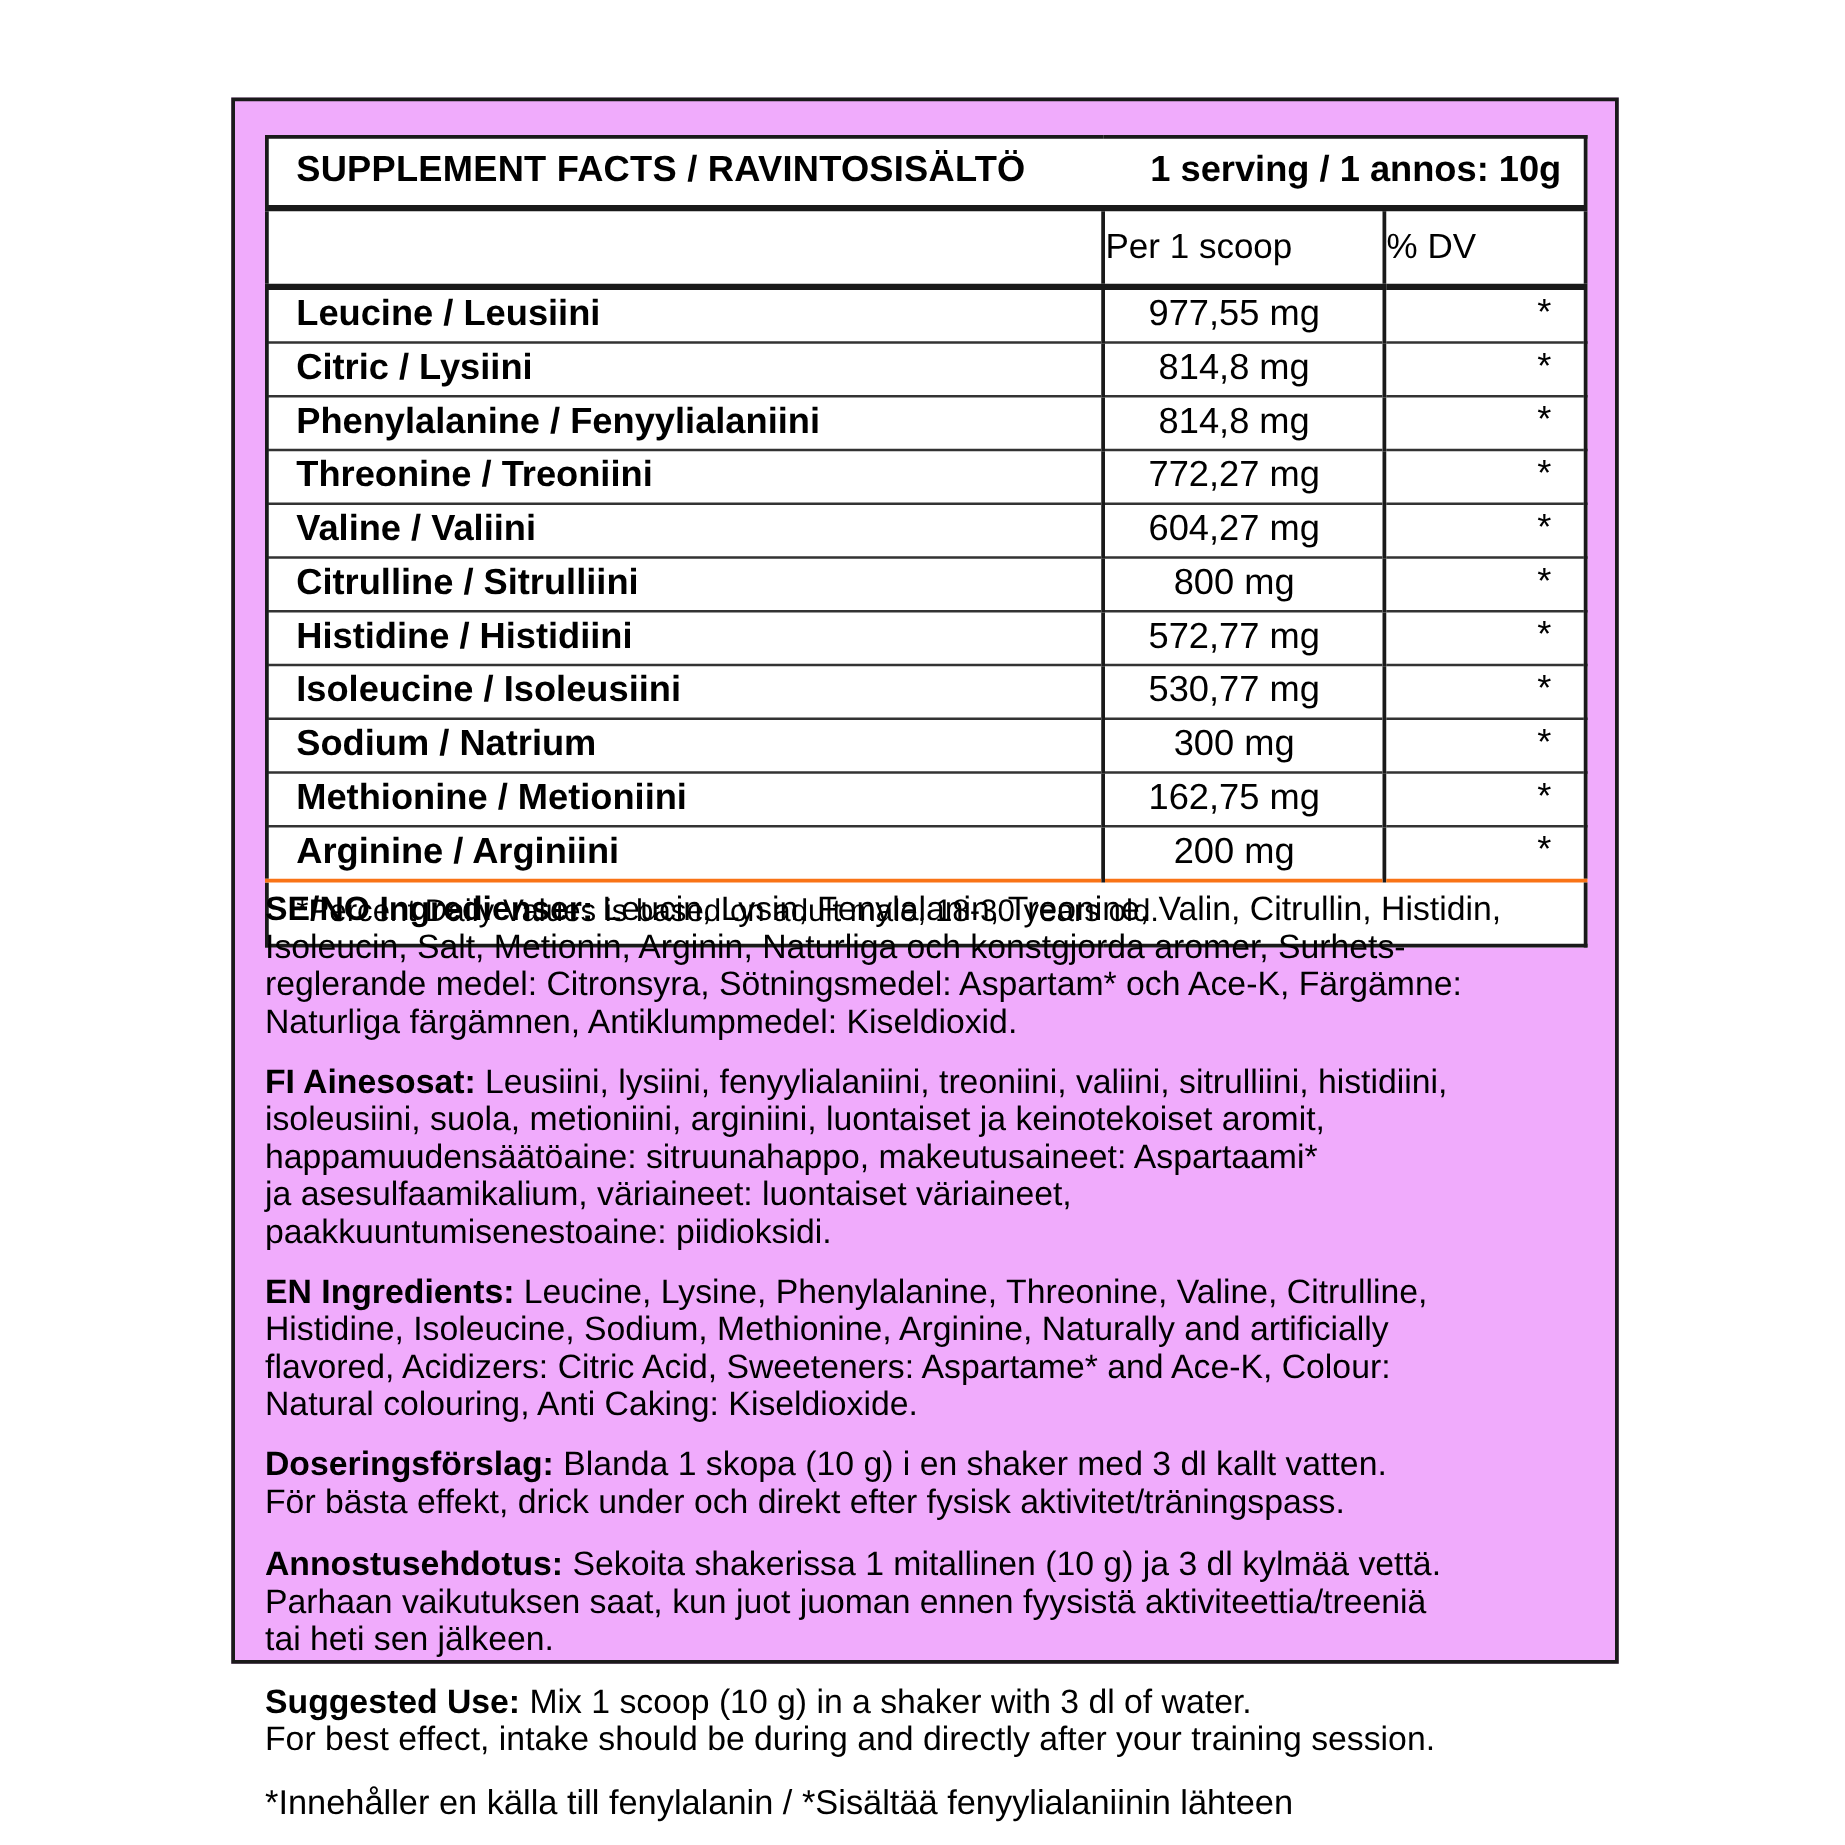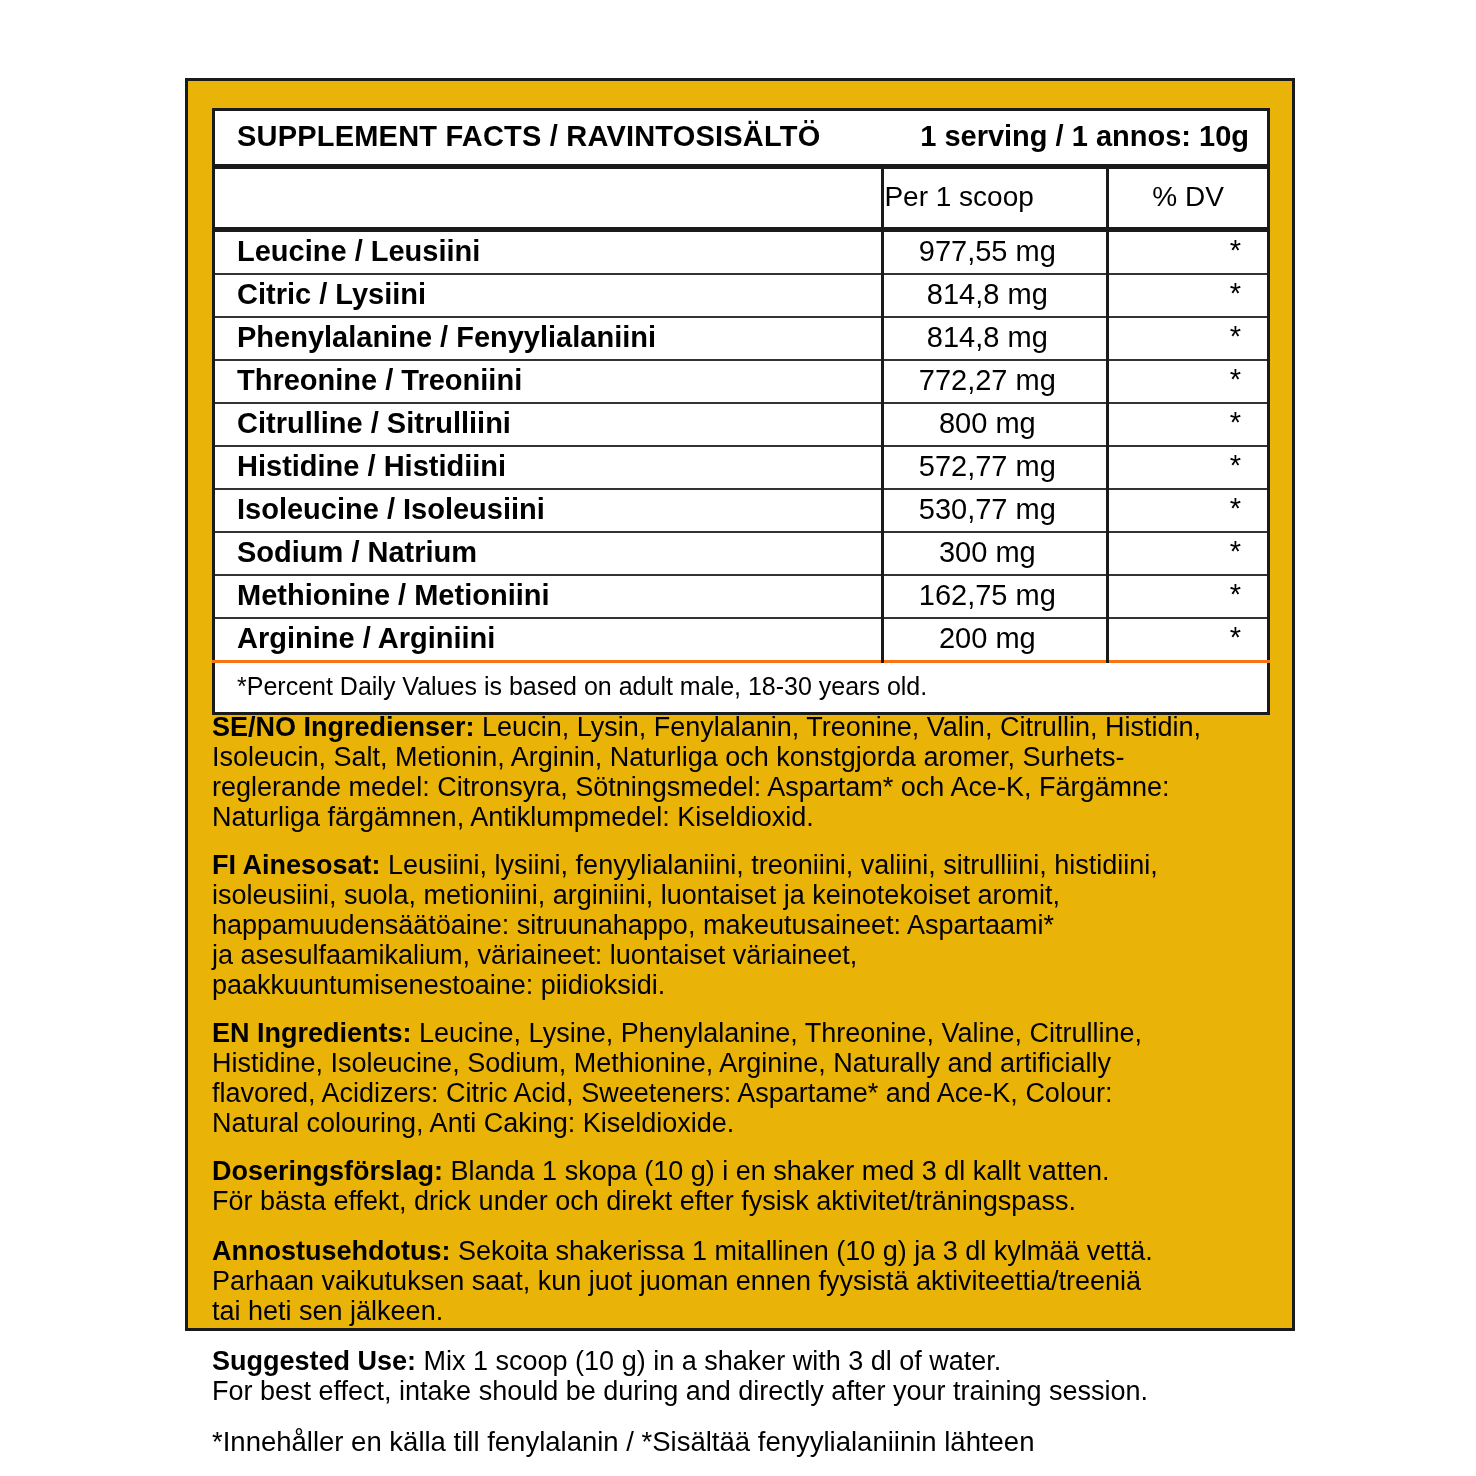--- a/index.html
+++ b/index.html
@@ -13,21 +13,21 @@
     overflow: hidden;
   }
 
   #label-frame {
     position: absolute;
     left: 185px;
     top: 78px;
     width: 1110px;
     height: 1253px;
     border: 3px solid #1a1a1a;
-    background: #eab308;
+    background: #f0abfc;
   }
 
   #facts-table {
     position: absolute;
     left: 24px;
     top: 27px;
     width: 1058px;
     border: 3px solid #1a1a1a;
     border-collapse: collapse;
     background: #ffffff;
@@ -61,21 +61,21 @@
     font-size: 28px;
     vertical-align: middle;
   }
   .colhead-row td.ch-name { }
   .colhead-row td.ch-amount {
     border-left: 3px solid #1a1a1a;
     text-align: left;
   }
   .colhead-row td.ch-dv {
     border-left: 3px solid #1a1a1a;
-    text-align: center;
+    text-align: left;
   }
 
   
   .nut-row td {
     border-top: 2px solid #333333;
     font-size: 29px;
     height: 40px;
     padding: 3px 0 5px 0;
   }
   .nut-row:first-of-type td { border-top: none; }
@@ -169,20 +169,25 @@
         <td class="nut-name">Phenylalanine / Fenyylialaniini</td>
         <td class="nut-amount">814,8 mg</td>
         <td class="nut-dv">*</td>
       </tr>
       <tr class="nut-row">
         <td class="nut-name">Threonine / Treoniini</td>
         <td class="nut-amount">772,27 mg</td>
         <td class="nut-dv">*</td>
       </tr>
       <tr class="nut-row">
+        <td class="nut-name">Valine / Valiini</td>
+        <td class="nut-amount">604,27 mg</td>
+        <td class="nut-dv">*</td>
+      </tr>
+      <tr class="nut-row">
         <td class="nut-name">Citrulline / Sitrulliini</td>
         <td class="nut-amount">800 mg</td>
         <td class="nut-dv">*</td>
       </tr>
       <tr class="nut-row">
         <td class="nut-name">Histidine / Histidiini</td>
         <td class="nut-amount">572,77 mg</td>
         <td class="nut-dv">*</td>
       </tr>
       <tr class="nut-row">

